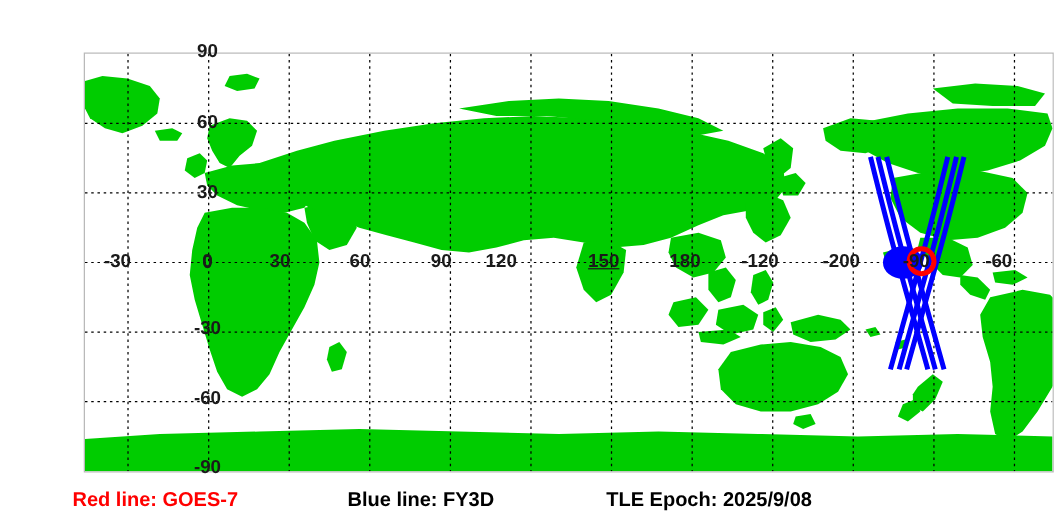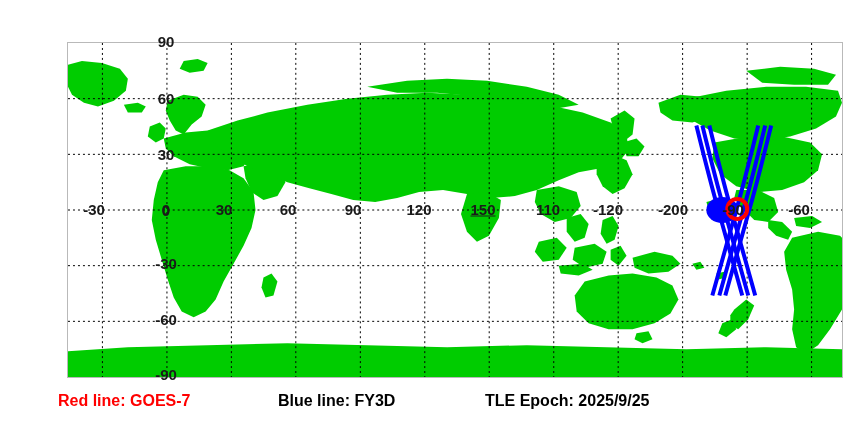--- a/index.html
+++ b/index.html
@@ -145,27 +145,27 @@
   <div class="axis-label lat-label" style="left:136px;top:210px;">0</div>
   <div class="axis-label lat-label" style="left:136px;top:263px;">-30</div>
   <div class="axis-label lat-label" style="left:136px;top:319px;">-60</div>
   <div class="axis-label lat-label" style="left:136px;top:374px;">-90</div>
 
   <div class="axis-label lon-label" style="left:64px;top:209px;">-30</div>
   <div class="axis-label lon-label" style="left:136px;top:209px;">0</div>
   <div class="axis-label lon-label" style="left:194px;top:209px;">30</div>
   <div class="axis-label lon-label" style="left:258px;top:209px;">60</div>
   <div class="axis-label lon-label" style="left:323px;top:209px;">90</div>
-  <div class="axis-label lon-label" style="left:389px;top:209px;">120</div>
+  <div class="axis-label lon-label" style="left:371px;top:209px;">120</div>
   <div class="axis-label lon-label" style="left:453px;top:209px;text-decoration:underline;">150</div>
-  <div class="axis-label lon-label" style="left:518px;top:209px;">110</div>
+  <div class="axis-label lon-label" style="left:518px;top:209px;">180</div>
   <div class="axis-label lon-label" style="left:578px;top:209px;">-120</div>
   <div class="axis-label lon-label" style="left:643px;top:209px;">-200</div>
   <div class="axis-label lon-label" style="left:703px;top:209px;">-90</div>
   <div class="axis-label lon-label" style="left:769px;top:209px;">-60</div>
 
   <div id="legend">
     <span class="legend-item" id="legend-red">Red line: GOES-7</span>
     <span class="legend-item" id="legend-blue">Blue line: FY3D</span>
-    <span class="legend-item" id="legend-epoch">TLE Epoch: 2025/9/25</span>
+    <span class="legend-item" id="legend-epoch">TLE Epoch: 2025/9/08</span>
   </div>
 
 </div>
 
 </body></html>

